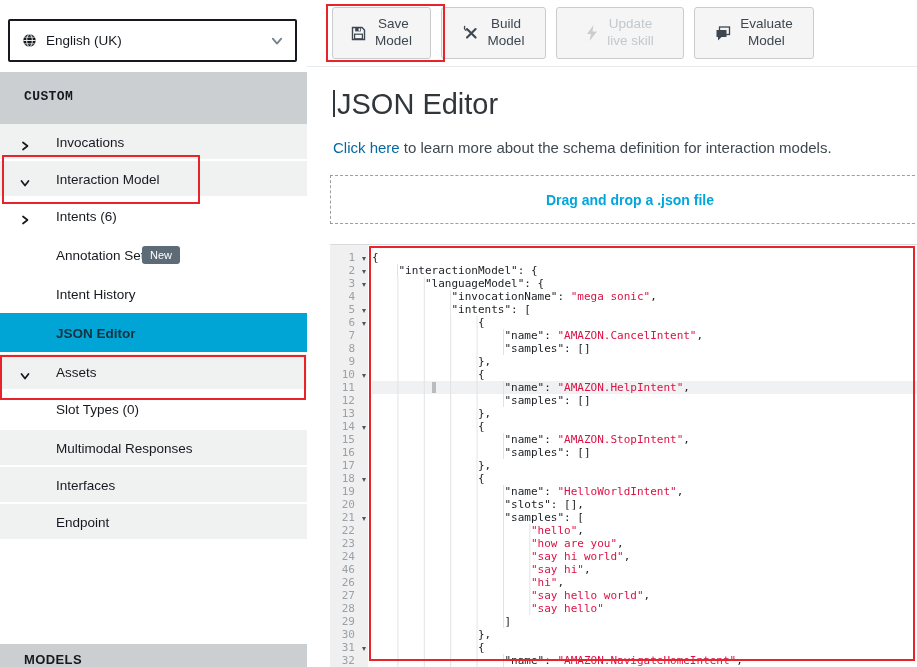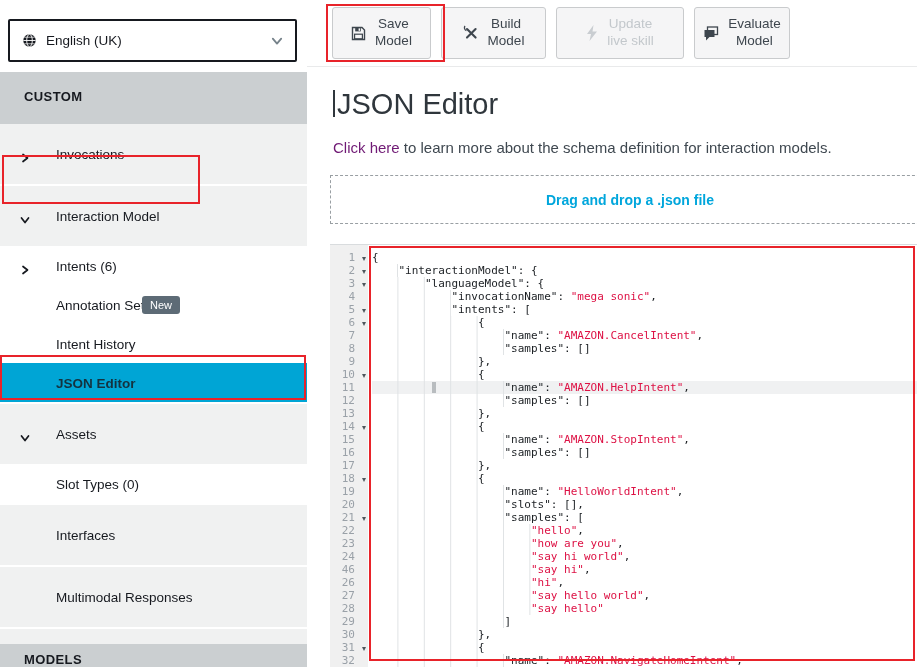--- a/index.html
+++ b/index.html
@@ -8,54 +8,54 @@
          font-family:"Liberation Sans", sans-serif; }
 
   
   .sidebar { position:absolute; left:0; top:12px; width:307px; height:667px; background:#fff; }
   .lang-select { position:absolute; left:8px; top:7px; width:289px; height:43px;
                  border:2px solid #16191f; border-radius:2px; background:#fff;
                  display:flex; align-items:center; padding:0 12px; cursor:pointer; }
   .lang-label { font-size:13.5px; color:#16191f; margin-left:9px; flex:1; }
   .sec-head { position:absolute; left:0; width:307px; background:#cbcfd1; color:#16191f;
               font-size:13px; font-weight:bold; letter-spacing:.4px; padding-left:24px; }
-  .sec-custom { top:60px; height:65px; line-height:50px; }
+  .sec-custom { top:60px; height:65px; line-height:50px;font-family:Liberation Mono, monospace; }
   .sec-models { top:632px; height:32px; line-height:32px; }
   .sb-bottom { position:absolute; top:664px; left:0; width:307px; height:3px; background:#1f2e3d; }
   .nav { position:absolute; top:112px; left:0; width:307px; }
   .nav-row { position:relative; width:307px; cursor:pointer; }
-  .row-top { height:60px; background:#f0f1f1; }
+  .row-top { height:35px; background:#f0f1f1; }
   .row-sub { height:39px; background:#fff; }
   .row-gap { margin-top:2px; }
   .row-selected { background:#00a5d5; }
   .row-selected .nav-label { color:#14323f; font-weight:bold; }
   .chev { position:absolute; left:20px; top:50%; transform:translateY(-50%); width:10px; height:10px; }
   .nav-label { position:absolute; left:56px; top:50%; transform:translateY(-50%);
                font-size:13.5px; color:#16191f; white-space:nowrap; }
   .badge { position:absolute; left:142px; top:50%; transform:translateY(-50%);
            background:#5d6b76; color:#fff; font-size:11px; padding:3px 8px; border-radius:3px; }
 
   
   .main { position:absolute; left:307px; top:0; width:610px; height:667px; background:#fff; }
   .toolbar { position:absolute; left:25px; top:7px; display:flex; gap:10px; }
   .tb-btn { height:52px; border:1px solid #c9cbcd; border-radius:3px; background:#f5f5f6;
             display:flex; align-items:center; justify-content:center; gap:9px;
             font-family:inherit; font-size:13.5px; color:#3e464e; line-height:1.25;
             cursor:pointer; padding:0 8px; }
   .btn-save-model{width:99px}.btn-version{width:88px}.btn-build-model{width:105px}
-  .btn-update-live-skill{width:128px}.btn-evaluate-model{width:96px}
+  .btn-update-live-skill{width:128px}.btn-evaluate-model{width:120px}
   .tb-btn.disabled { color:#c3c8cc; cursor:default; }
   .tb-icon { display:flex; align-items:center; }
   .tb-label { text-align:center; }
   .sep { position:absolute; top:66px; left:0; width:610px; border-bottom:1px solid #e9eaeb; }
   .page-title { position:absolute; left:26px; top:88px; font-size:29px; font-weight:400; color:#2f363c; }
   .caret { display:inline-block; width:2px; height:27px; background:#2f363c; margin-right:2px;
            vertical-align:-3px; }
   .schema-note { position:absolute; left:26px; top:139px; font-size:15px; color:#3f4850; }
-  .link { color:#701a75; cursor:pointer; text-decoration:none;margin-top:20px; }
+  .link { color:#0369a1; cursor:pointer; text-decoration:none;margin-top:20px; }
   .dropzone { position:absolute; left:23px; top:175px; width:600px; height:49px;
               border:1px dashed #999fa3; display:flex; align-items:center; justify-content:center;
               color:#00a6dc; font-weight:bold; font-size:14px; cursor:pointer; }
 
   
   .editor { position:absolute; left:23px; top:244px; width:587px; height:423px;
             border-top:1px solid #d9dcde; display:flex;
             font-family:"DejaVu Sans Mono", monospace; font-size:11px; line-height:13px; }
   .gutter { width:38px; background:#f0f0f0; color:#9aa1a8; text-align:right;
             padding-top:6px; flex:none; }
@@ -133,24 +133,24 @@
       <div class="nav-row row-top row-gap">
         <span class="chev"><svg width="10" height="10" viewBox="0 0 10 10">
             <polyline points="1.5,3 5,7.5 8.5,3" fill="none" stroke="#16191f" stroke-width="1.7" stroke-linecap="round" stroke-linejoin="round"></polyline>
           </svg></span>
         <span class="nav-label">Assets</span>
       </div>
       <div class="nav-row row-sub">
         <span class="nav-label">Slot Types (0)</span>
       </div>
       <div class="nav-row row-top row-gap">
+        <span class="nav-label">Multimodal Responses</span>
+      </div>
+      <div class="nav-row row-top row-gap">
         <span class="nav-label">Interfaces</span>
-      </div>
-      <div class="nav-row row-top row-gap">
-        <span class="nav-label">Multimodal Responses</span>
       </div>
       <div class="nav-row row-top row-gap">
         <span class="nav-label">Endpoint</span>
       </div>
     </nav>
   <div class="sec-head sec-models">MODELS</div>
   <div class="sb-bottom"></div>
 </aside>
 
 <main class="main">

